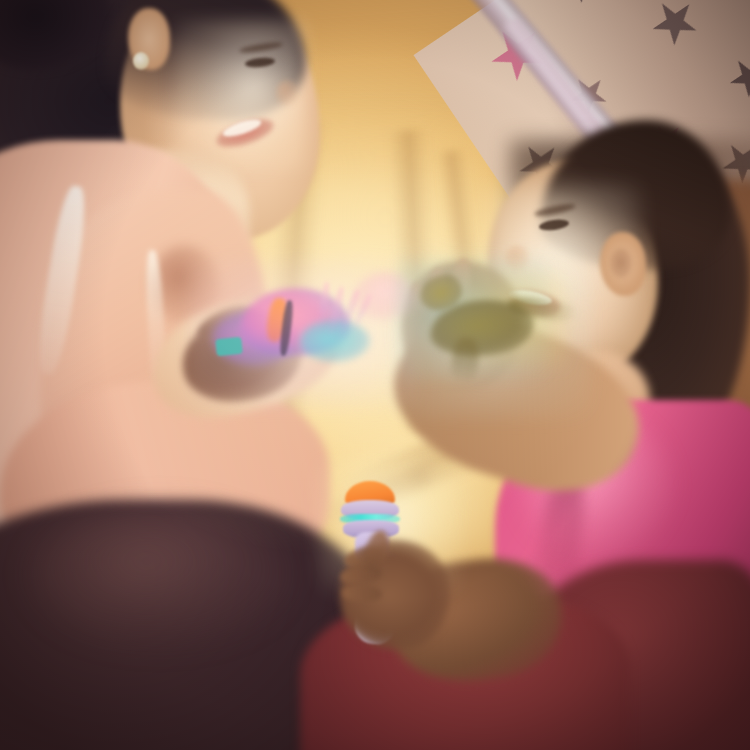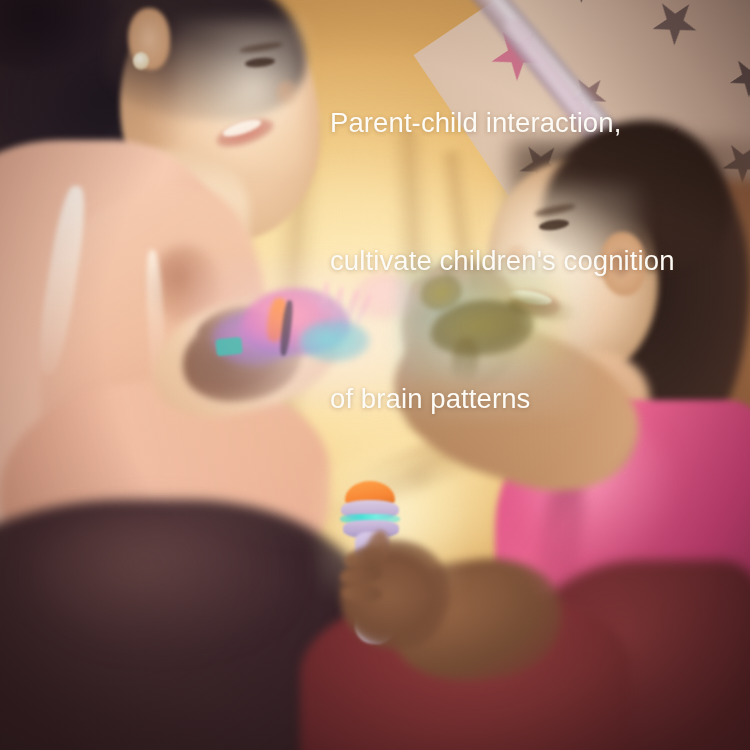--- a/index.html
+++ b/index.html
@@ -791,19 +791,14 @@
 
   <div class="layer" id="grip-hand"></div>
   <div class="layer grip-finger" id="gf1"></div>
   <div class="layer grip-finger" id="gf2"></div>
   <div class="layer grip-finger" id="gf3"></div>
   <div class="layer" id="grip-thumb"></div>
 
   <div class="layer" id="haze"></div>
   <div class="layer" id="vignette"></div>
 
-  <div class="layer" id="headline">
-    <span class="hl-line">Parent-child interaction,</span>
-    <span class="hl-line">cultivate children's cognition</span>
-    <span class="hl-line">of brain patterns</span>
-  </div>
 
 </div>
 
 </body></html>

